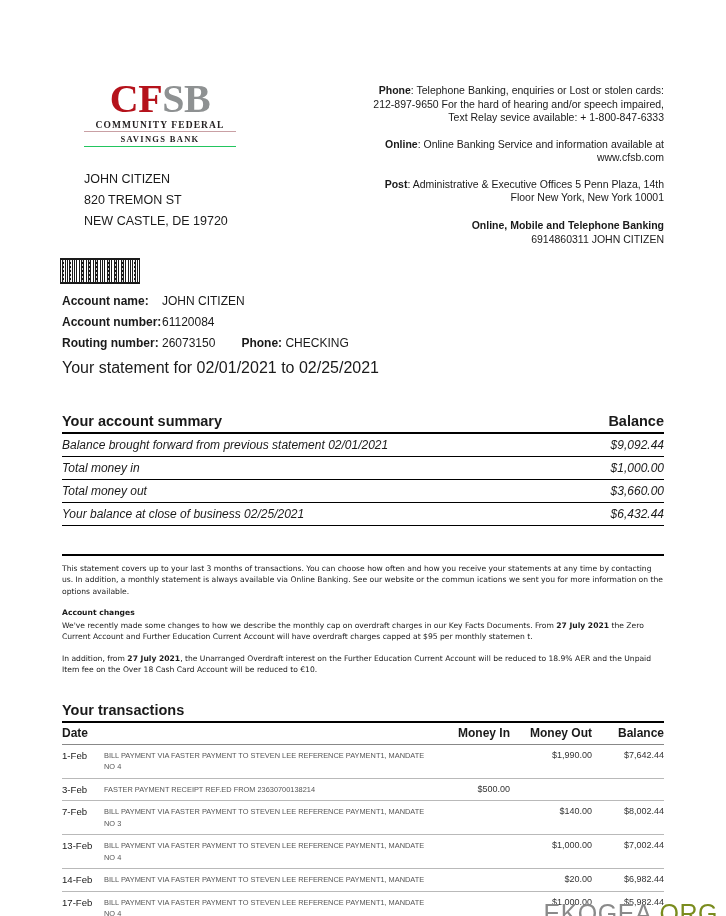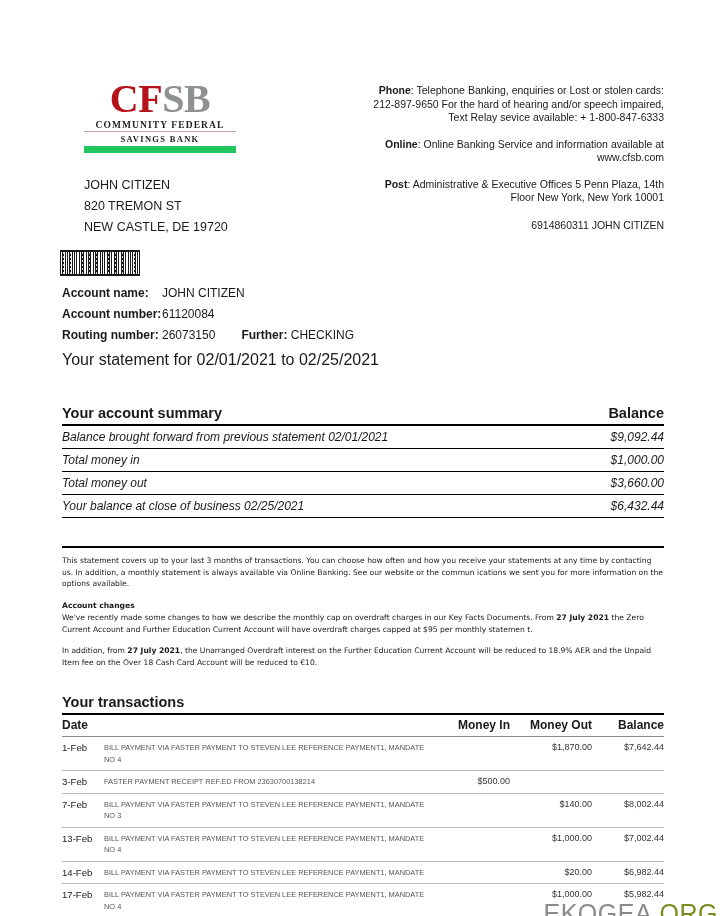--- a/index.html
+++ b/index.html
@@ -35,21 +35,21 @@
     font-size: 9.5px; font-weight: bold; color: #231f20;
     letter-spacing: 1.1px; text-align: center;
     padding-bottom: 1px;
     border-bottom: 1.5px solid #c9a0a4;
   }
   .logo-sub2 {
     font-family: "Liberation Serif", serif;
     font-size: 8.5px; font-weight: bold; color: #231f20;
     letter-spacing: 1.3px; text-align: center;
     margin-top: 2px;
-    border-bottom: 7px solid #22c55e;
+    border-bottom: 1px solid #22c55e;
     padding-bottom: 2px;
   }
 
   .addr { margin-top: 22px; margin-left: 22px; font-size: 12.5px; line-height: 21px; color: #1a1a1a; }
 
   .contact-block { font-size: 10.5px; line-height: 13.5px; color: #1a1a1a; }
   .contact-block .grp { margin-bottom: 13px; }
   .contact-block b { font-weight: bold; }
   .omt { font-size: 10.5px; line-height: 14px; font-weight: bold; margin-top: 4px; }
   .omt .acct { font-weight: normal; text-align: right; }
@@ -168,40 +168,41 @@
           <b>Phone</b><span>: Telephone Banking, enquiries or Lost or stolen cards: 212-897-9650 For the hard of hearing and/or speech impaired, Text Relay sevice available: + 1-800-847-6333</span>
         </div>
         <div class="grp">
           <b>Online</b><span>: Online Banking Service and information available at www.cfsb.com</span>
         </div>
         <div class="grp">
           <b>Post</b><span>: Administrative &amp; Executive Offices 5 Penn Plaza, 14th Floor New York, New York 10001</span>
         </div>
       </div>
       <div class="omt">
+        <div>Online, Mobile and Telephone Banking</div>
         <div class="acct">6914860311 JOHN CITIZEN</div>
       </div>
     </div>
   </div>
 
   <div class="barcode"></div>
 
   <div class="acct-info">
     <div class="acct-row">
       <div class="acct-label">Account name:</div>
       <div class="acct-val">JOHN CITIZEN</div>
     </div>
     <div class="acct-row">
       <div class="acct-label">Account number:</div>
       <div class="acct-val">61120084</div>
     </div>
     <div class="acct-row">
       <div class="acct-label">Routing number:</div>
       <div class="acct-val">26073150</div>
-      <div class="acct-status"><span style="font-weight:bold">Further:</span> <span>CHECKING</span></div>
+      <div class="acct-status"><span style="font-weight:bold">Phone:</span> <span>CHECKING</span></div>
     </div>
     <div class="stmt-for">
       <span>Your statement for</span>
       <span>02/01/2021 to 02/25/2021</span>
     </div>
   </div>
 
   <div class="summary">
     <div class="sum-head">
       <div class="sec-title">Your account summary</div>
@@ -255,21 +256,21 @@
           <th class="c-in num">Money In</th>
           <th class="c-out num">Money Out</th>
           <th class="c-bal num">Balance</th>
         </tr>
       </thead>
       <tbody>
         <tr>
           <td class="date">1-Feb</td>
           <td>BILL PAYMENT VIA FASTER PAYMENT TO STEVEN LEE REFERENCE PAYMENT1, MANDATE NO 4</td>
           <td class="num"></td>
-          <td class="num">$1,870.00</td>
+          <td class="num">$1,990.00</td>
           <td class="num">$7,642.44</td>
         </tr>
         <tr>
           <td class="date">3-Feb</td>
           <td>FASTER PAYMENT RECEIPT REF.ED FROM 23630700138214</td>
           <td class="num">$500.00</td>
           <td class="num"></td>
           <td class="num"></td>
         </tr>
         <tr>

